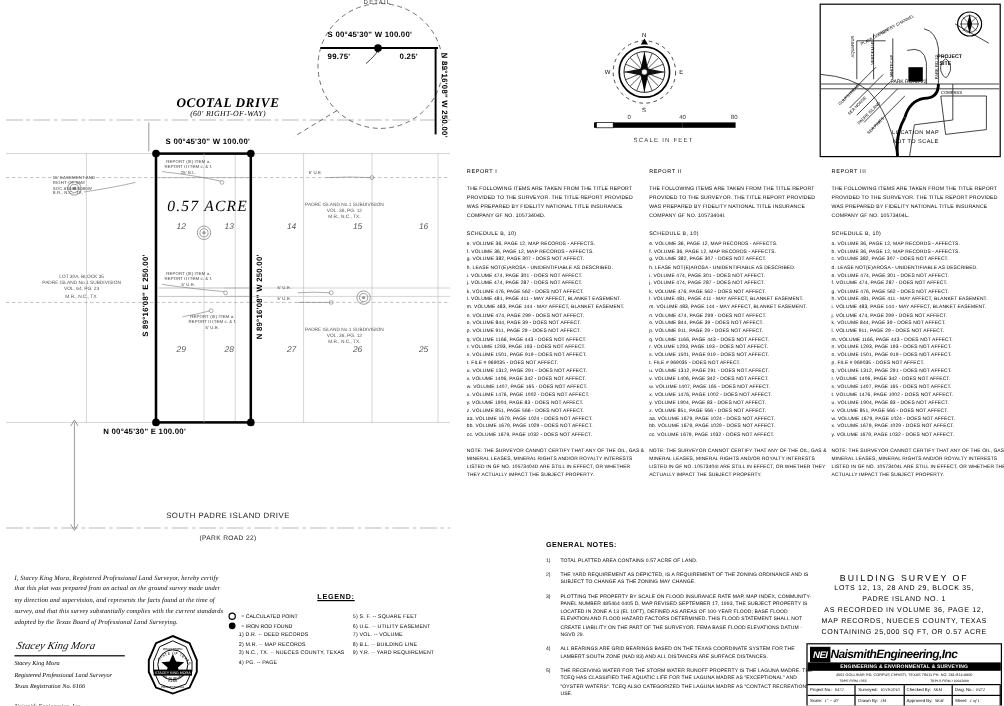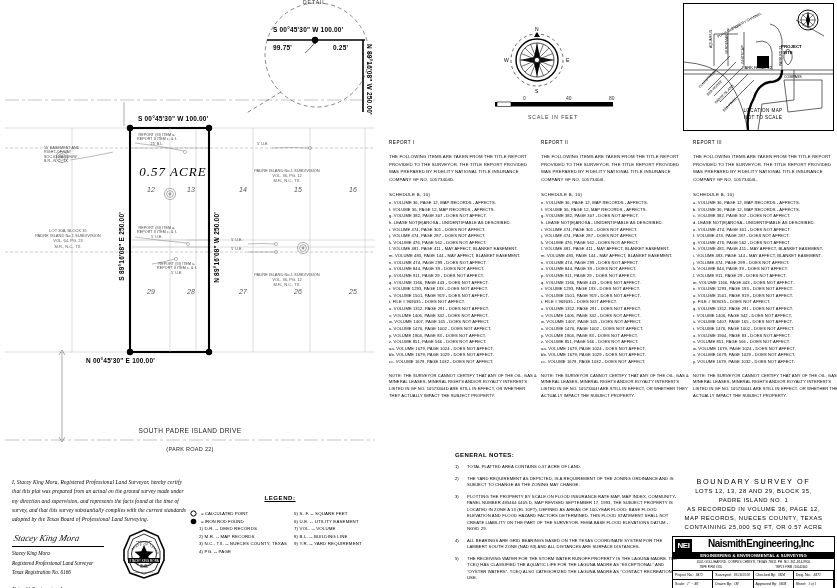--- a/index.html
+++ b/index.html
@@ -75,21 +75,21 @@
   .lg-title { font-size:6px; font-weight:bold; letter-spacing:.6px; text-align:center;
               text-decoration:underline; margin-bottom:9px; }
   .lg-cols { display:flex; gap:10px; }
   .lg-item { font-size:4.4px; line-height:1.72; letter-spacing:.15px; white-space:nowrap; }
   .lg-sym { display:flex; align-items:center; gap:4px; font-size:4.4px; line-height:1.72; }
 
   
   #titleblock { position:absolute; left:672px; top:476px; width:163px; height:110px; }
   .tb-title { text-align:center; font-size:7.3px; letter-spacing:1.6px; line-height:1.55; }
   .tb-sub { text-align:center; font-size:5.9px; letter-spacing:.55px; line-height:1.52; }
-  .tb-logo { display:flex; align-items:flex-start; gap:16px; padding:2px 2px 0 2px; }
+  .tb-logo { display:flex; align-items:center; gap:0; padding:2px 2px 0 2px;font-style:italic; }
   .nei-box { width:17px; height:13px; background:#000; color:#fff; font-weight:bold;
              font-size:8px; display:flex; align-items:center; justify-content:center;
              letter-spacing:-.5px; }
   .nei-name { font-weight:bold; font-size:10px; letter-spacing:-.5px; line-height:1; }
   .nei-tag { background:#000; color:#fff; font-weight:bold; font-size:4.2px;
              letter-spacing:.15px; text-align:center; padding:1px 0; }
   .nei-addr { font-size:3.1px; text-align:center; letter-spacing:.05px; padding:1px 0; }
   .nei-web { font-size:2.8px; text-align:center; letter-spacing:.05px; display:flex;
              justify-content:space-around; padding:0 0 1px 0; }
   .tb-grid { display:flex; flex-wrap:wrap; border-top:1px solid #000; }
@@ -178,20 +178,24 @@
         <circle cx="62" cy="157" r="3.4" fill="none" stroke="#9a9a9a" stroke-width="0.8"></circle>
         <circle cx="62" cy="157" r="1.4" fill="#9a9a9a"></circle>
       </g>
 
       <g stroke="#555" stroke-width="0.5">
         <line x1="124" y1="102" x2="124" y2="126"></line>
       </g>
     </svg>
 
     
+    <div class="abs" style="left:130px; top:80px; width:120px;">
+      <div class="streetname ctr">OCOTAL DRIVE</div>
+      <div class="streetsub ctr">(60' RIGHT-OF-WAY)</div>
+    </div>
 
     
     <div class="abs bearing" style="left:138px; top:115px;">S 00°45'30" W 100.00'</div>
     <div class="abs bearing" style="left:86px; top:357px;">N 00°45'30" E 100.00'</div>
     <div class="abs bearing vtext rot180" style="left:118px; top:212px;">S 89°16'08" E 250.00'</div>
     <div class="abs bearing vtext rot180" style="left:213px; top:212px;">N 89°16'08" W 250.00'</div>
 
     
     <div class="abs acre" style="left:134px; top:164px; width:78px; text-align:center;">0.57  ACRE</div>
 
@@ -545,21 +549,21 @@
           <div class="lg-item">5) S. F.  --  SQUARE FEET</div>
           <div class="lg-item">6) U.E.  --  UTILITY EASEMENT</div>
           <div class="lg-item">7) VOL.  --  VOLUME</div>
           <div class="lg-item">8) B.L.  --  BUILDING LINE</div>
           <div class="lg-item">9) Y.R.  --  YARD REQUIREMENT</div>
         </div>
     </div>
   </div>
 
   <div id="titleblock">
-    <div class="tb-title">BOUNDARY  SURVEY  OF</div>
+    <div class="tb-title">BUILDING  SURVEY  OF</div>
     <div>
         <div class="tb-sub">LOTS 12, 13, 28 AND 29, BLOCK 35,</div>
         <div class="tb-sub">PADRE ISLAND NO. 1</div>
         <div class="tb-sub">AS RECORDED IN VOLUME 36, PAGE 12,</div>
         <div class="tb-sub">MAP RECORDS, NUECES COUNTY, TEXAS</div>
         <div class="tb-sub">CONTAINING 25,000 SQ FT, OR 0.57 ACRE</div>
       </div>
 
     <div style="border:1px solid #000; margin-top:4px;">
       <div class="tb-logo">

